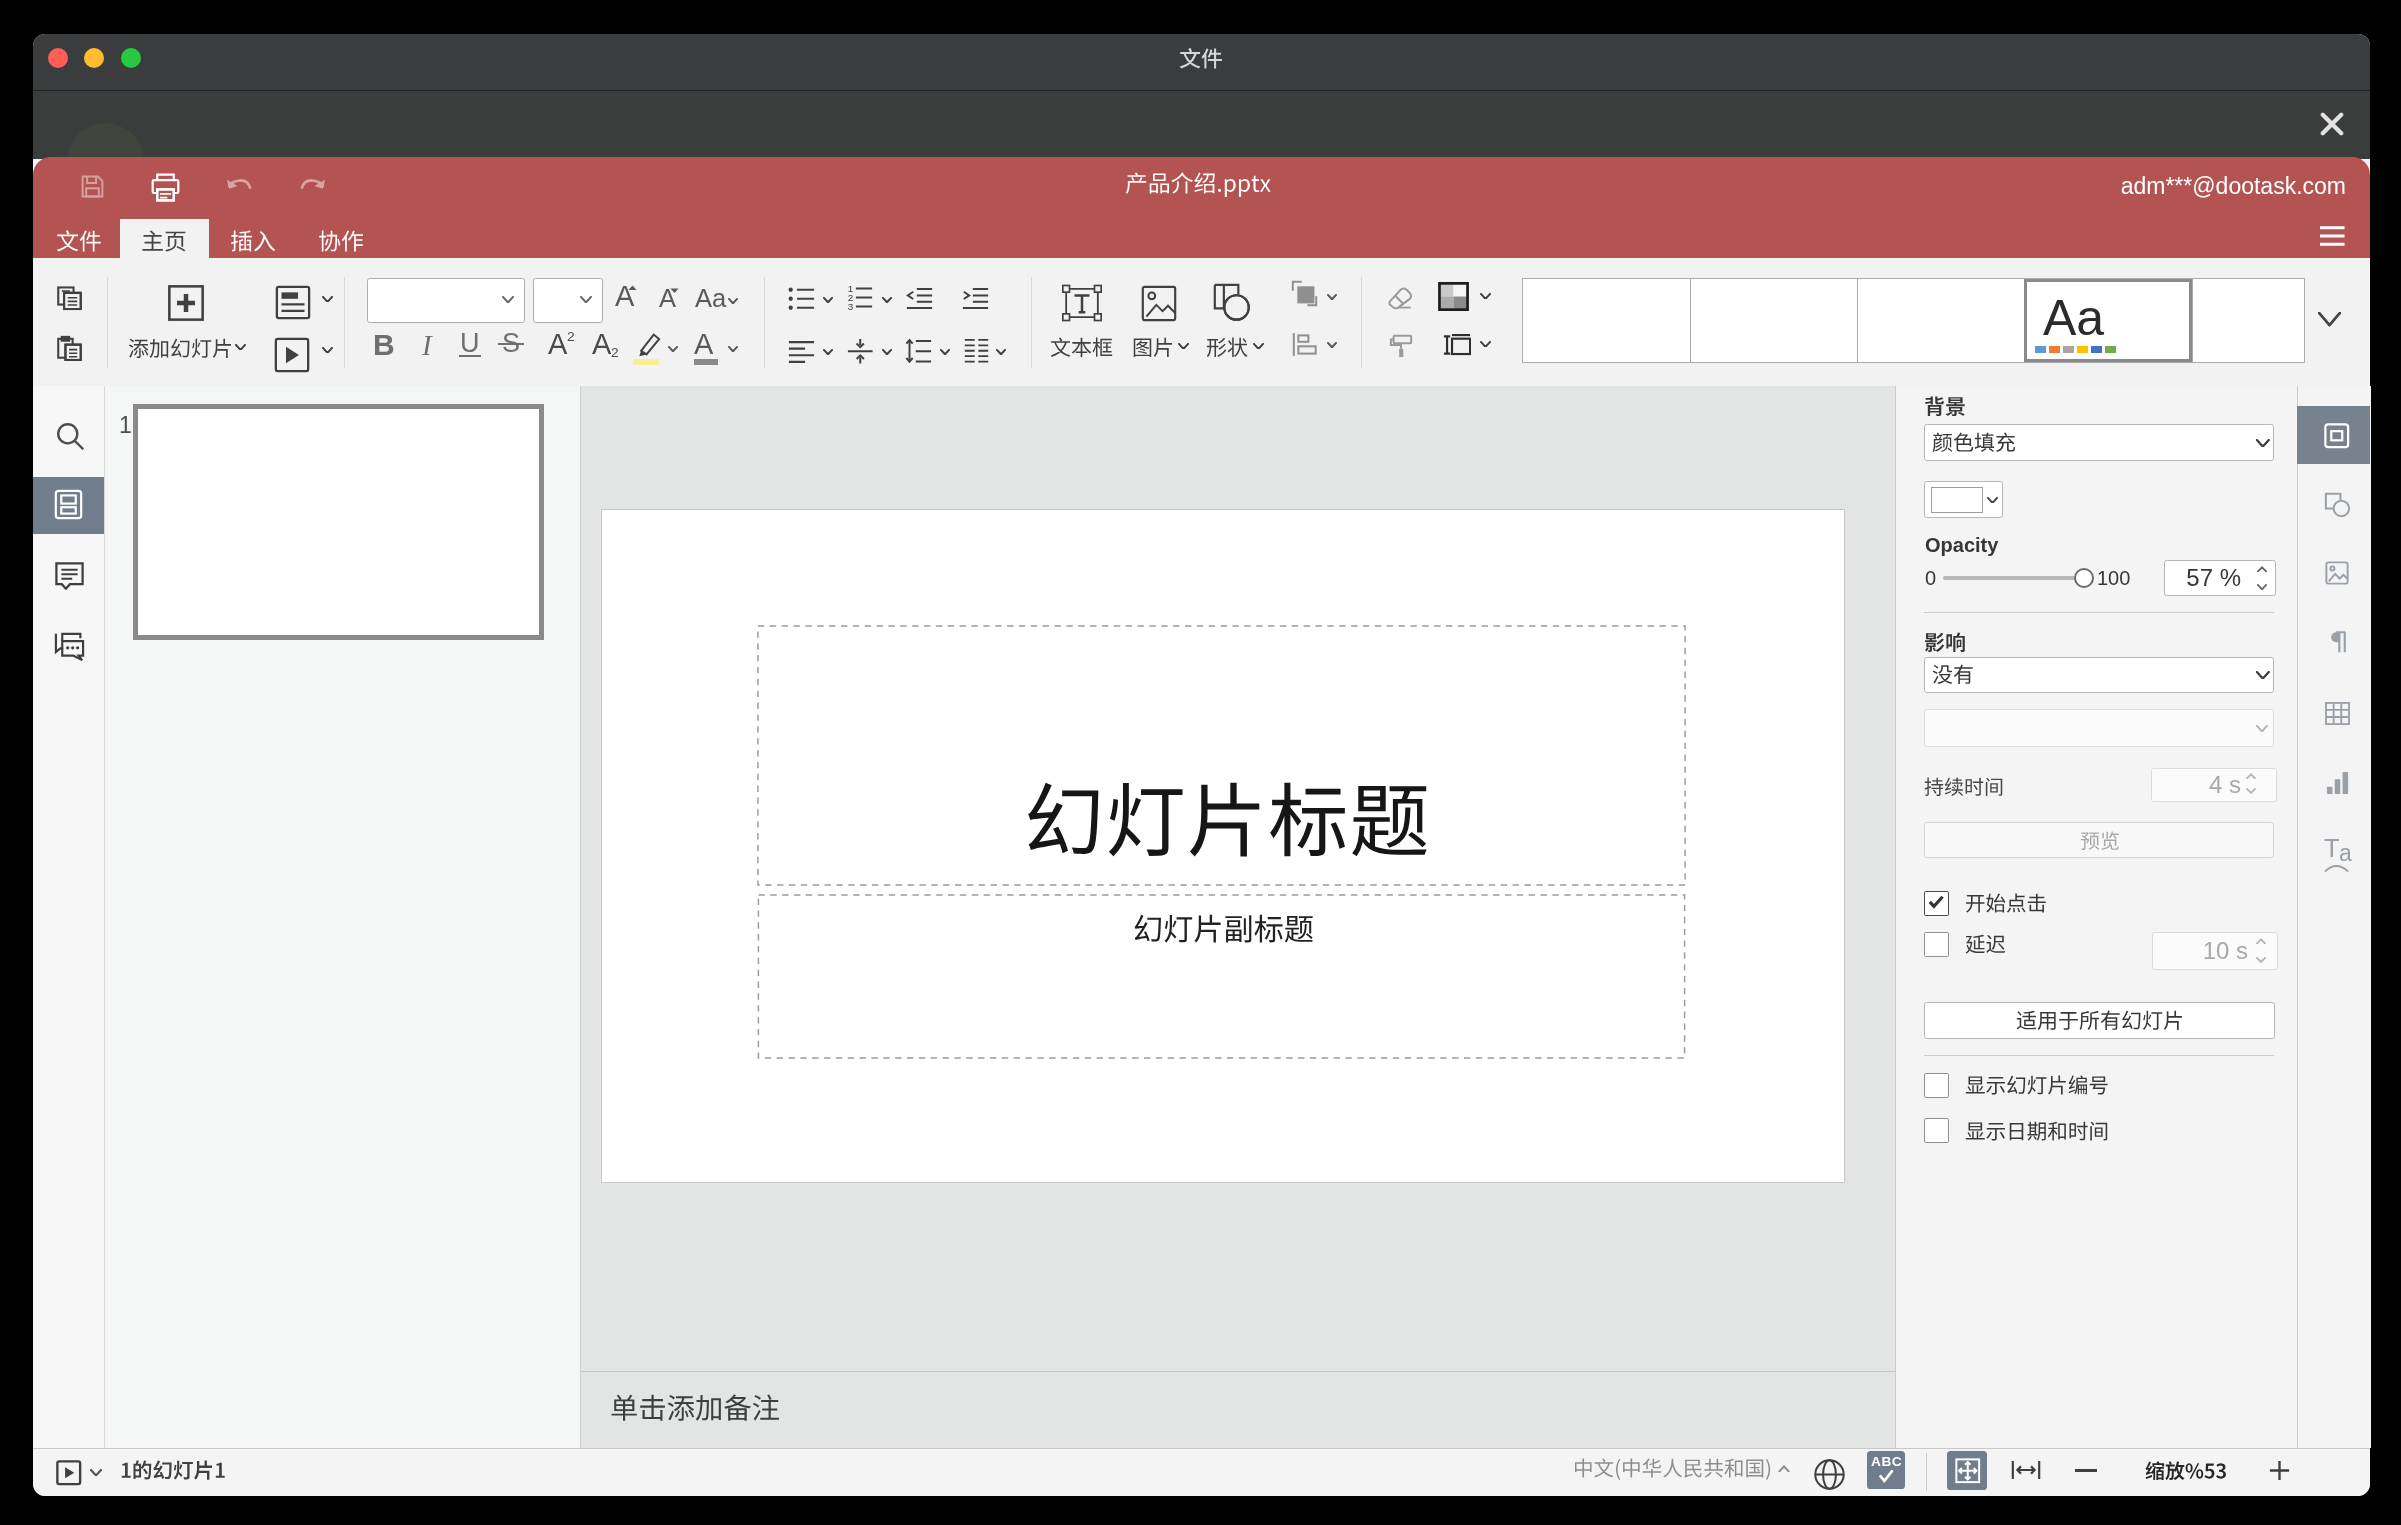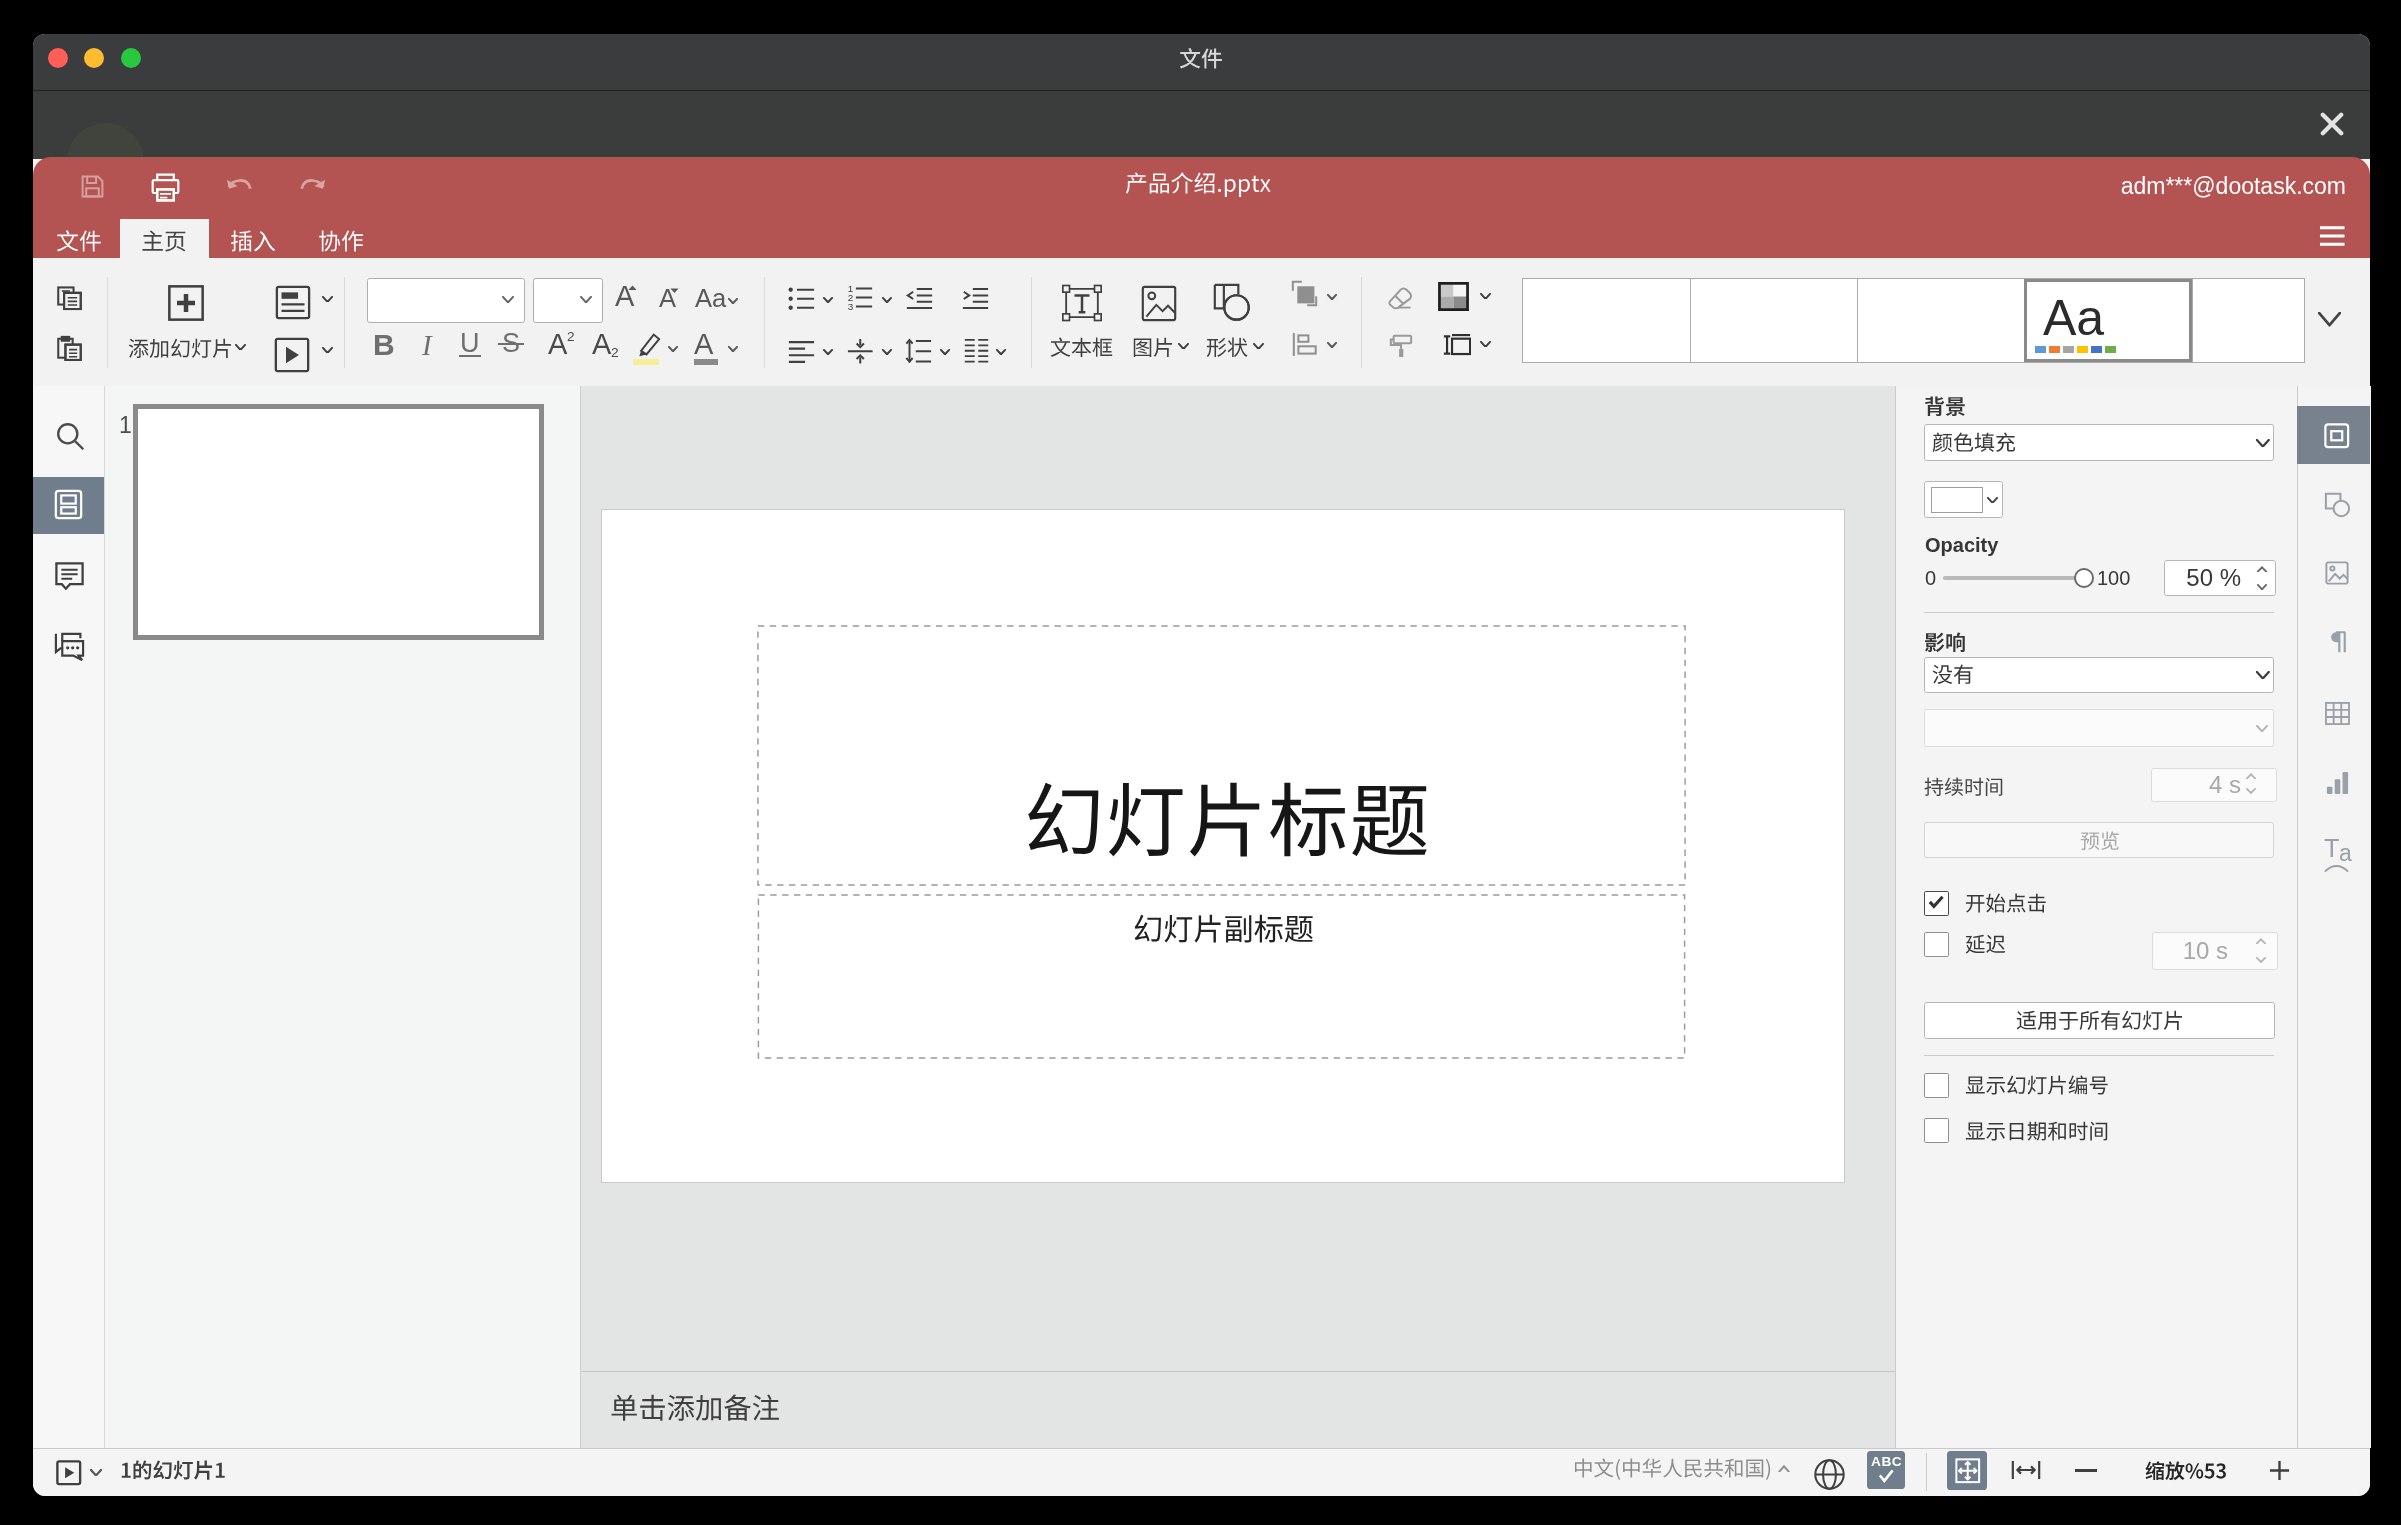--- a/index.html
+++ b/index.html
@@ -546,21 +546,21 @@
       <div style="position:absolute;left:1898px;top:453px;width:52px;height:25.5px;background:#fff;border:1.4px solid #9e9e9e;box-sizing:border-box"></div>
       <svg style="position:absolute;left:1954px;top:463px" width="11" height="6.4" viewBox="0 0 12 7">
         <path d="M1 1 L6.0 6.4399999999999995 L11 1" stroke="#444" stroke-width="2.2" fill="none" stroke-linecap="round" stroke-linejoin="round"></path>
       </svg>
       <div style="position:absolute;left:1892px;top:501px;font-family:'Liberation Sans',sans-serif;font-size:20px;font-weight:700;color:#363636;line-height:20px;white-space:pre;">Opacity</div>
       <div style="position:absolute;left:1892px;top:534px;font-family:'Liberation Sans',sans-serif;font-size:20px;font-weight:400;color:#383838;line-height:20px;white-space:pre;">0</div>
       <div style="position:absolute;left:1910px;top:542px;width:141px;height:3.6px;background:#b9b9b9;border-radius:1.8px"></div>
       <div style="position:absolute;left:2041px;top:534px;width:20px;height:20px;border-radius:50%;background:#fff;border:2.3px solid #6b6b6b;box-sizing:border-box"></div>
       <div style="position:absolute;left:2064px;top:534px;font-family:'Liberation Sans',sans-serif;font-size:20px;font-weight:400;color:#383838;line-height:20px;white-space:pre;">100</div>
       <div style="position:absolute;left:2131px;top:526px;width:112px;height:36px;background:#fff;border:1.4px solid #b6b6b6;border-radius:2.7px;box-sizing:border-box"></div>
-      <div style="position:absolute;right:129px;top:532px;font-family:'Liberation Sans',sans-serif;font-size:24px;font-weight:400;color:#383838;line-height:24px;white-space:pre;">50 %</div>
+      <div style="position:absolute;right:129px;top:532px;font-family:'Liberation Sans',sans-serif;font-size:24px;font-weight:400;color:#383838;line-height:24px;white-space:pre;">57 %</div>
       <svg style="position:absolute;left:2224px;top:532px" width="10" height="6.4" viewBox="0 0 11 7">
         <path d="M1 6 L5.5 1.5 L10 6" stroke="#666" stroke-width="2" fill="none" stroke-linecap="round"></path>
       </svg>
       <svg style="position:absolute;left:2224px;top:550px" width="10" height="6.4" viewBox="0 0 11 7">
         <path d="M1 1 L5.5 5.82 L10 1" stroke="#666" stroke-width="2" fill="none" stroke-linecap="round" stroke-linejoin="round"></path>
       </svg>
       <div style="position:absolute;left:1891px;top:578px;width:350px;height:0.9px;background:#ccc"></div>
       <div style="position:absolute;left:1891px;top:598px;line-height:0">
         <svg width="42" height="25" viewBox="0 0 46.0 27" style="overflow:visible">
           <g fill="#363636" transform="translate(0,19.8) scale(0.02300,-0.02300)">
@@ -629,21 +629,21 @@
       <div style="position:absolute;left:1891px;top:898px;width:25px;height:25px;background:#fff;border:1.8px solid #909090;border-radius:1.8px;box-sizing:border-box"></div>
       <div style="position:absolute;left:1932px;top:900px;line-height:0">
         <svg width="41" height="24" viewBox="0 0 45.0 26" style="overflow:visible">
           <g fill="#383838" transform="translate(0,19.4) scale(0.02250,-0.02250)">
             <use href="#g400_5ef6" x="0"></use>
             <use href="#g400_8fdf" x="1000"></use>
           </g>
         </svg>
       </div>
       <div style="position:absolute;left:2119px;top:898px;width:126px;height:38px;background:#fbfbfb;border:1.4px solid #dcdcdc;border-radius:2.7px;box-sizing:border-box"></div>
-      <div style="position:absolute;right:142px;top:905px;font-family:'Liberation Sans',sans-serif;font-size:24px;font-weight:400;color:#a8a8a8;line-height:24px;white-space:pre;">10 s</div>
+      <div style="position:absolute;right:122px;top:905px;font-family:'Liberation Sans',sans-serif;font-size:24px;font-weight:400;color:#a8a8a8;line-height:24px;white-space:pre;">10 s</div>
       <svg style="position:absolute;left:2223px;top:904px" width="10" height="6.4" viewBox="0 0 11 7">
         <path d="M1 6 L5.5 1.5 L10 6" stroke="#b5b5b5" stroke-width="2" fill="none" stroke-linecap="round"></path>
       </svg>
       <svg style="position:absolute;left:2223px;top:923px" width="10" height="6.4" viewBox="0 0 11 7">
         <path d="M1 1 L5.5 5.5 L10 1" stroke="#b5b5b5" stroke-width="2" fill="none" stroke-linecap="round"></path>
       </svg>
       <div style="position:absolute;left:1891px;top:968px;width:351px;height:37px;background:#fff;border:1.4px solid #b6b6b6;border-radius:2.7px;box-sizing:border-box"></div>
       <div style="position:absolute;left:1983px;top:976px;line-height:0">
         <svg width="168" height="25" viewBox="0 0 184.0 27" style="overflow:visible">
           <g fill="#383838" transform="translate(0,19.8) scale(0.02300,-0.02300)">

